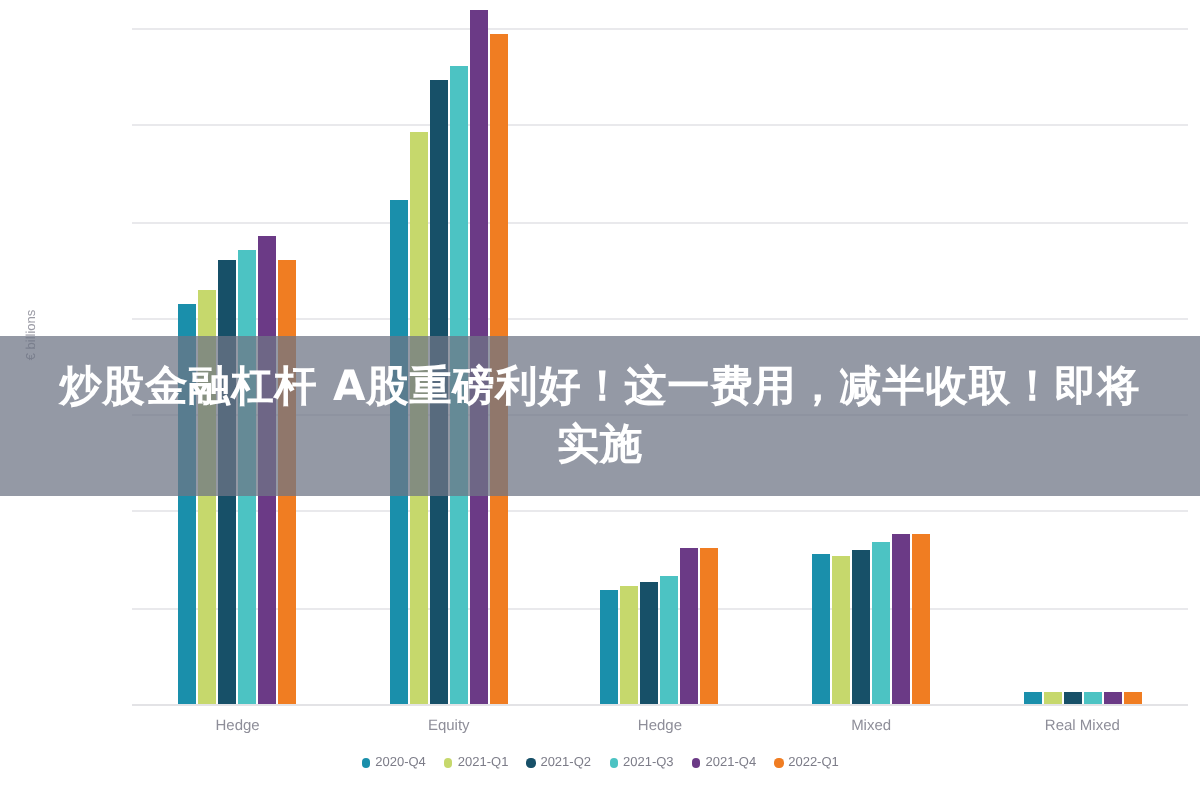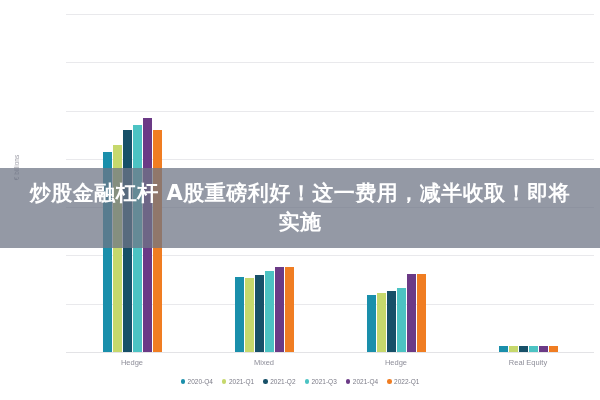--- a/index.html
+++ b/index.html
@@ -174,50 +174,61 @@
             <div class="bar" title="2021-Q1 Bond: 858" style="height: 207.146px; background: rgb(198, 216, 108);"></div>
             <div class="bar" title="2021-Q2 Bond: 920" style="height: 222.114px; background: rgb(23, 80, 104);"></div>
             <div class="bar" title="2021-Q3 Bond: 940" style="height: 226.943px; background: rgb(76, 195, 195);"></div>
             <div class="bar" title="2021-Q4 Bond: 968" style="height: 233.703px; background: rgb(107, 58, 134);"></div>
             <div class="bar" title="2022-Q1 Bond: 920" style="height: 222.114px; background: rgb(240, 125, 34);"></div>
           </div>
           <div class="xtick">Hedge</div>
         </div>
         <div class="group">
           <div class="bars">
+            <div class="bar" title="2020-Q4 Equity: 1045" style="height: 252.293px; background: rgb(26, 143, 171);"></div>
+            <div class="bar" title="2021-Q1 Equity: 1186" style="height: 286.334px; background: rgb(198, 216, 108);"></div>
+            <div class="bar" title="2021-Q2 Equity: 1292" style="height: 311.926px; background: rgb(23, 80, 104);"></div>
+            <div class="bar" title="2021-Q3 Equity: 1320" style="height: 318.686px; background: rgb(76, 195, 195);"></div>
+            <div class="bar" title="2021-Q4 Equity: 1438" style="height: 347.174px; background: rgb(107, 58, 134);"></div>
+            <div class="bar" title="2022-Q1 Equity: 1386" style="height: 334.62px; background: rgb(240, 125, 34);"></div>
+          </div>
+          <div class="xtick">Equity</div>
+        </div>
+        <div class="group">
+          <div class="bars">
+            <div class="bar" title="2020-Q4 Hedge: 237" style="height: 57.2186px; background: rgb(26, 143, 171);"></div>
+            <div class="bar" title="2021-Q1 Hedge: 243" style="height: 58.6671px; background: rgb(198, 216, 108);"></div>
+            <div class="bar" title="2021-Q2 Hedge: 253" style="height: 61.0814px; background: rgb(23, 80, 104);"></div>
+            <div class="bar" title="2021-Q3 Hedge: 264" style="height: 63.7371px; background: rgb(76, 195, 195);"></div>
+            <div class="bar" title="2021-Q4 Hedge: 325" style="height: 78.4643px; background: rgb(107, 58, 134);"></div>
+            <div class="bar" title="2022-Q1 Hedge: 322" style="height: 77.74px; background: rgb(240, 125, 34);"></div>
+          </div>
+          <div class="xtick">Hedge</div>
+        </div>
+        <div class="group">
+          <div class="bars">
             <div class="bar" title="2020-Q4 Mixed: 310" style="height: 74.8429px; background: rgb(26, 143, 171);"></div>
             <div class="bar" title="2021-Q1 Mixed: 308" style="height: 74.36px; background: rgb(198, 216, 108);"></div>
             <div class="bar" title="2021-Q2 Mixed: 320" style="height: 77.2571px; background: rgb(23, 80, 104);"></div>
             <div class="bar" title="2021-Q3 Mixed: 337" style="height: 81.3614px; background: rgb(76, 195, 195);"></div>
             <div class="bar" title="2021-Q4 Mixed: 353" style="height: 85.2243px; background: rgb(107, 58, 134);"></div>
             <div class="bar" title="2022-Q1 Mixed: 353" style="height: 85.2243px; background: rgb(240, 125, 34);"></div>
           </div>
           <div class="xtick">Mixed</div>
         </div>
         <div class="group">
           <div class="bars">
-            <div class="bar" title="2020-Q4 Hedge: 237" style="height: 57.2186px; background: rgb(26, 143, 171);"></div>
-            <div class="bar" title="2021-Q1 Hedge: 243" style="height: 58.6671px; background: rgb(198, 216, 108);"></div>
-            <div class="bar" title="2021-Q2 Hedge: 253" style="height: 61.0814px; background: rgb(23, 80, 104);"></div>
-            <div class="bar" title="2021-Q3 Hedge: 264" style="height: 63.7371px; background: rgb(76, 195, 195);"></div>
-            <div class="bar" title="2021-Q4 Hedge: 325" style="height: 78.4643px; background: rgb(107, 58, 134);"></div>
-            <div class="bar" title="2022-Q1 Hedge: 322" style="height: 77.74px; background: rgb(240, 125, 34);"></div>
-          </div>
-          <div class="xtick">Hedge</div>
-        </div>
-        <div class="group">
-          <div class="bars">
             <div class="bar" title="2020-Q4 Real Estate: 23" style="height: 5.55286px; background: rgb(26, 143, 171);"></div>
             <div class="bar" title="2021-Q1 Real Estate: 24" style="height: 5.79429px; background: rgb(198, 216, 108);"></div>
             <div class="bar" title="2021-Q2 Real Estate: 25" style="height: 6.03571px; background: rgb(23, 80, 104);"></div>
             <div class="bar" title="2021-Q3 Real Estate: 25" style="height: 6.03571px; background: rgb(76, 195, 195);"></div>
             <div class="bar" title="2021-Q4 Real Estate: 26" style="height: 6.27714px; background: rgb(107, 58, 134);"></div>
             <div class="bar" title="2022-Q1 Real Estate: 26" style="height: 6.27714px; background: rgb(240, 125, 34);"></div>
           </div>
-          <div class="xtick">Real Equity</div>
+          <div class="xtick">Real Mixed</div>
         </div>
       </div>
   </div>
 
   <div id="legend">
       <div class="legend-item">
         <span class="legend-dot" style="background: rgb(26, 143, 171);"></span>
         <span>2020-Q4</span>
       </div>
       <div class="legend-item">

